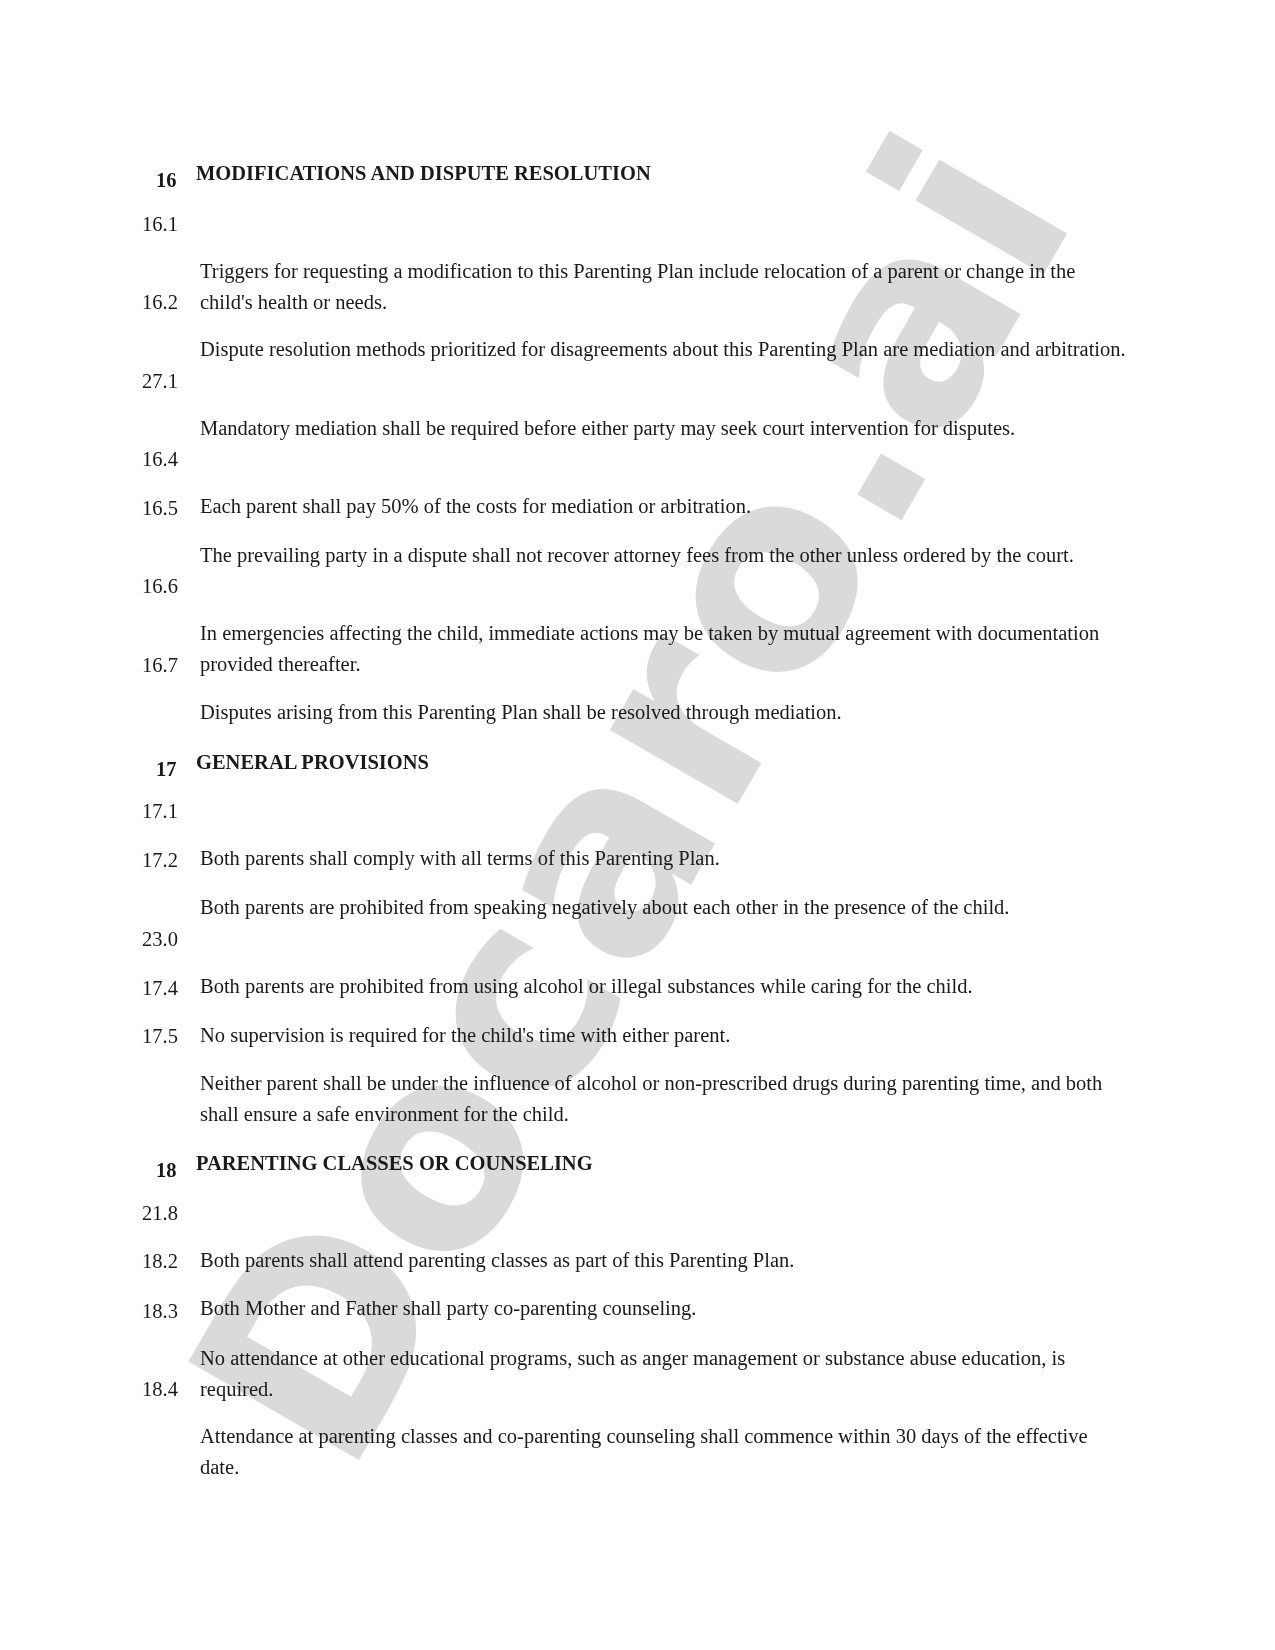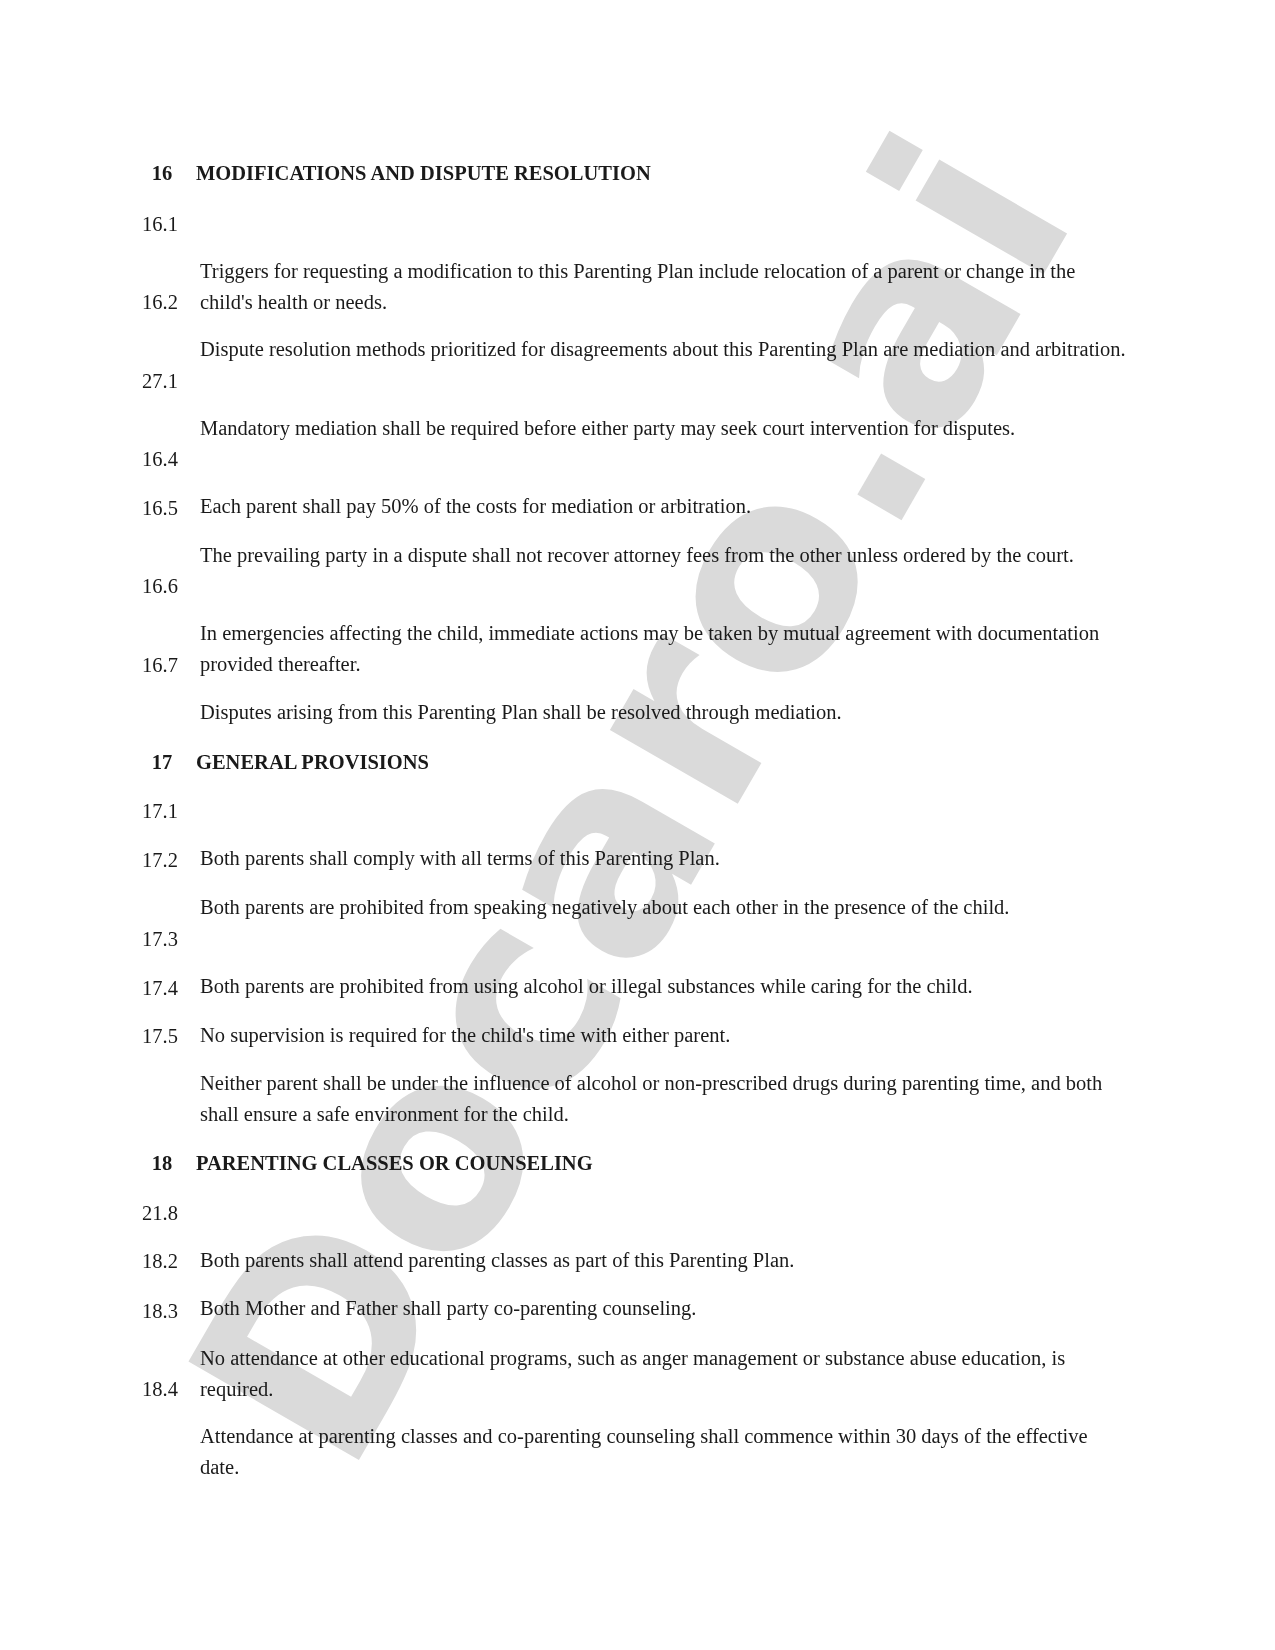--- a/index.html
+++ b/index.html
@@ -8,21 +8,21 @@
   .page { position: absolute; left: 0; top: 0; width: 1275px; height: 1650px; }
   .watermark { position: absolute; left: 0; top: 0; width: 1275px; height: 1650px;
                pointer-events: none; z-index: 0; }
   .watermark span { position: absolute; left: 632px; top: 800px;
       transform: translate(-50%, -50%) rotate(-60deg);
       font-family: "DejaVu Sans", "Liberation Sans", sans-serif; font-weight: bold;
       font-size: 270px; color: #dadada; white-space: nowrap; letter-spacing: 2px; }
   .content { position: absolute; left: 0; top: 0; width: 1275px; z-index: 1; }
   .heading { position: absolute; left: 0; font-weight: bold; font-size: 20.5px;
              font-family: "Liberation Serif", "DejaVu Serif", serif; }
-  .heading .num { position: absolute; left: 140px; width: 44px; text-align: center; }
+  .heading .num { position: absolute; left: 156px; width: 44px; text-align: left; margin-top: 7px; }
   .heading .title { position: absolute; left: 196px; white-space: nowrap; }
   .clause { position: absolute; left: 0; font-size: 20.5px; line-height: 31px; }
   .clause .num { position: absolute; left: 142px; white-space: nowrap; font-family: Liberation Serif, serif; }
   .clause .text { position: absolute; left: 200px; width: 930px; margin-top: 47px; }
 </style>
 </head>
 <body>
 
 <div class="page">
 
@@ -73,21 +73,21 @@
 
     <div class="clause" style="top:796px;">
       <span class="num">17.1</span>
       <span class="text">Both parents shall comply with all terms of this Parenting Plan.</span>
     </div>
     <div class="clause" style="top:845px;">
       <span class="num">17.2</span>
       <span class="text">Both parents are prohibited from speaking negatively about each other in the presence of the child.</span>
     </div>
     <div class="clause" style="top:924px;">
-      <span class="num">17.3</span>
+      <span class="num">23.0</span>
       <span class="text">Both parents are prohibited from using alcohol or illegal substances while caring for the child.</span>
     </div>
     <div class="clause" style="top:973px;">
       <span class="num">17.4</span>
       <span class="text">No supervision is required for the child's time with either parent.</span>
     </div>
     <div class="clause" style="top:1021px;">
       <span class="num">17.5</span>
       <span class="text">Neither parent shall be under the influence of alcohol or non-prescribed drugs during parenting time, and both shall ensure a safe environment for the child.</span>
     </div>

